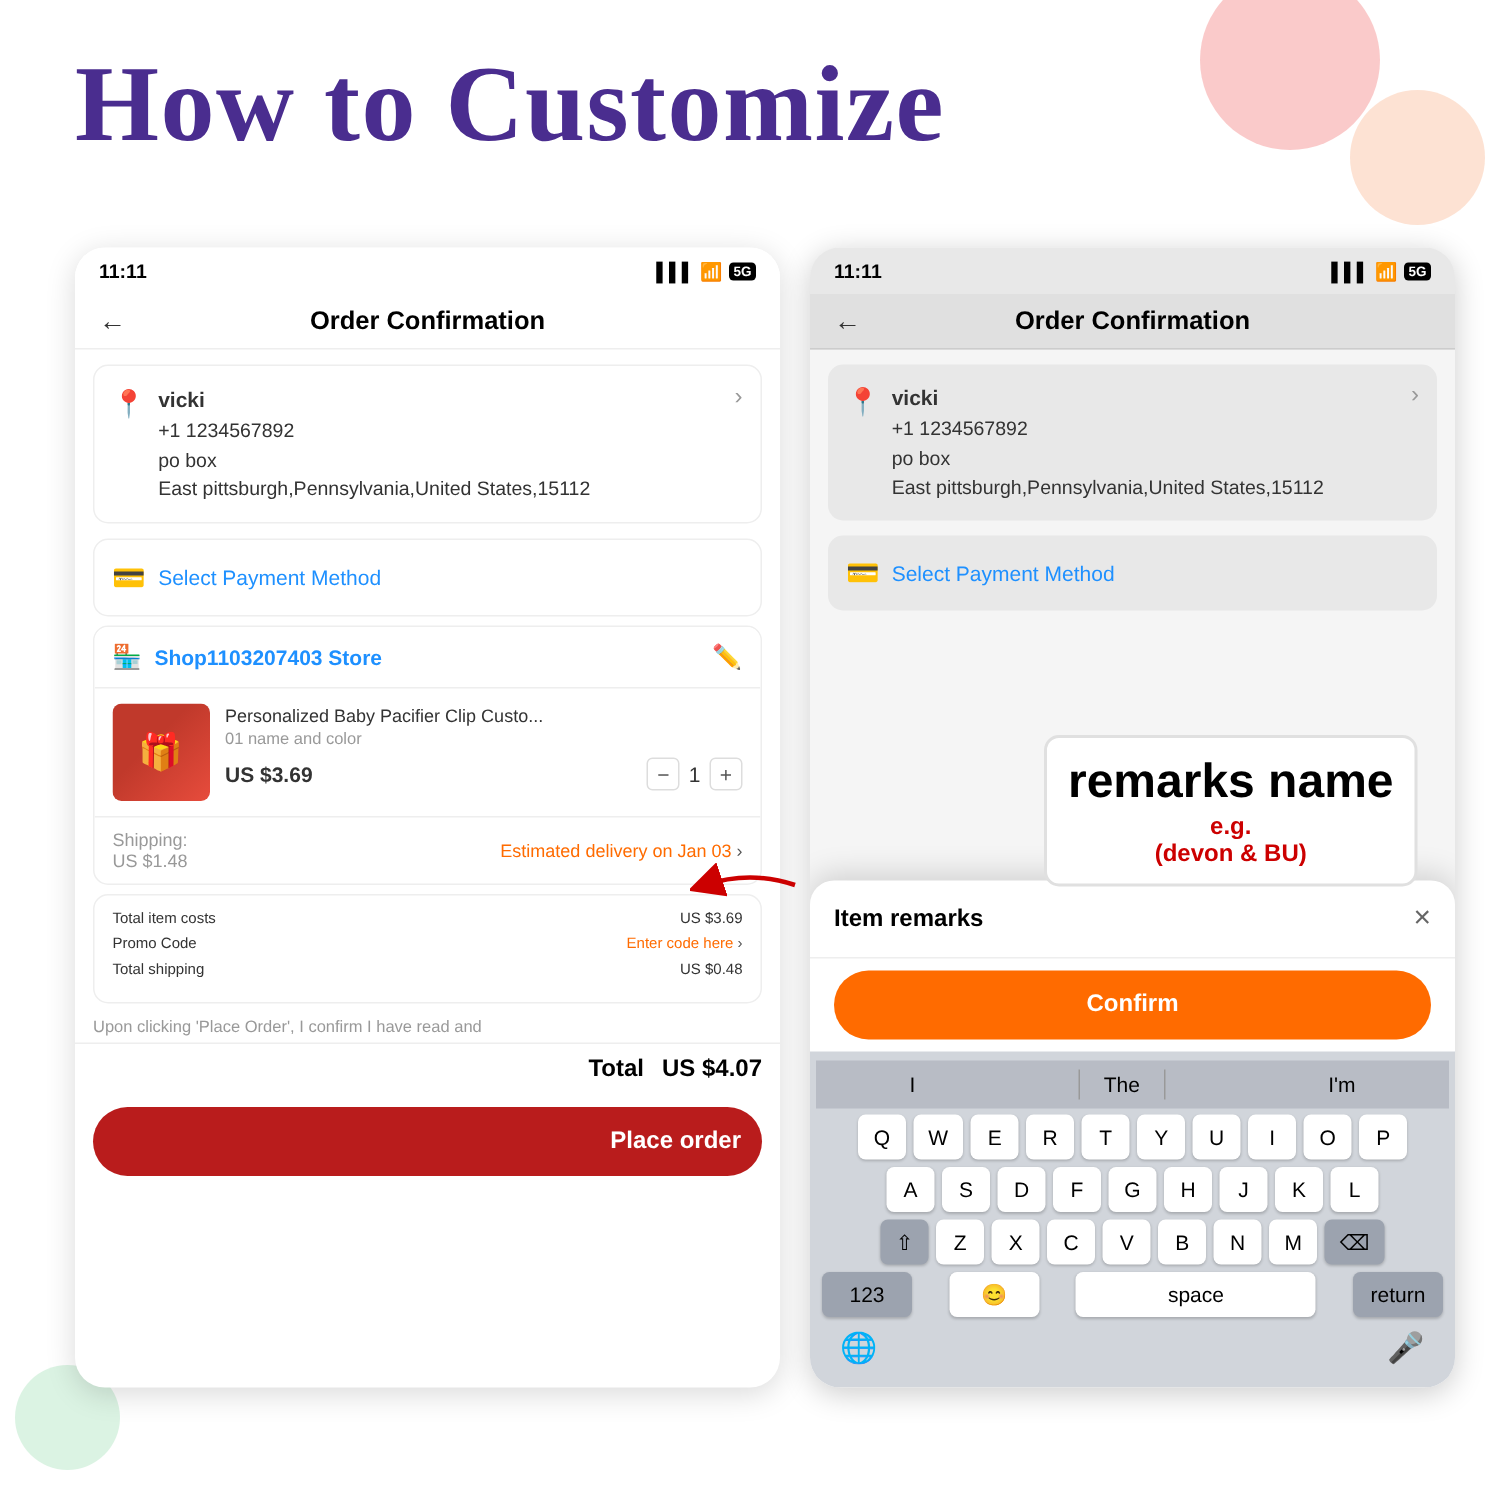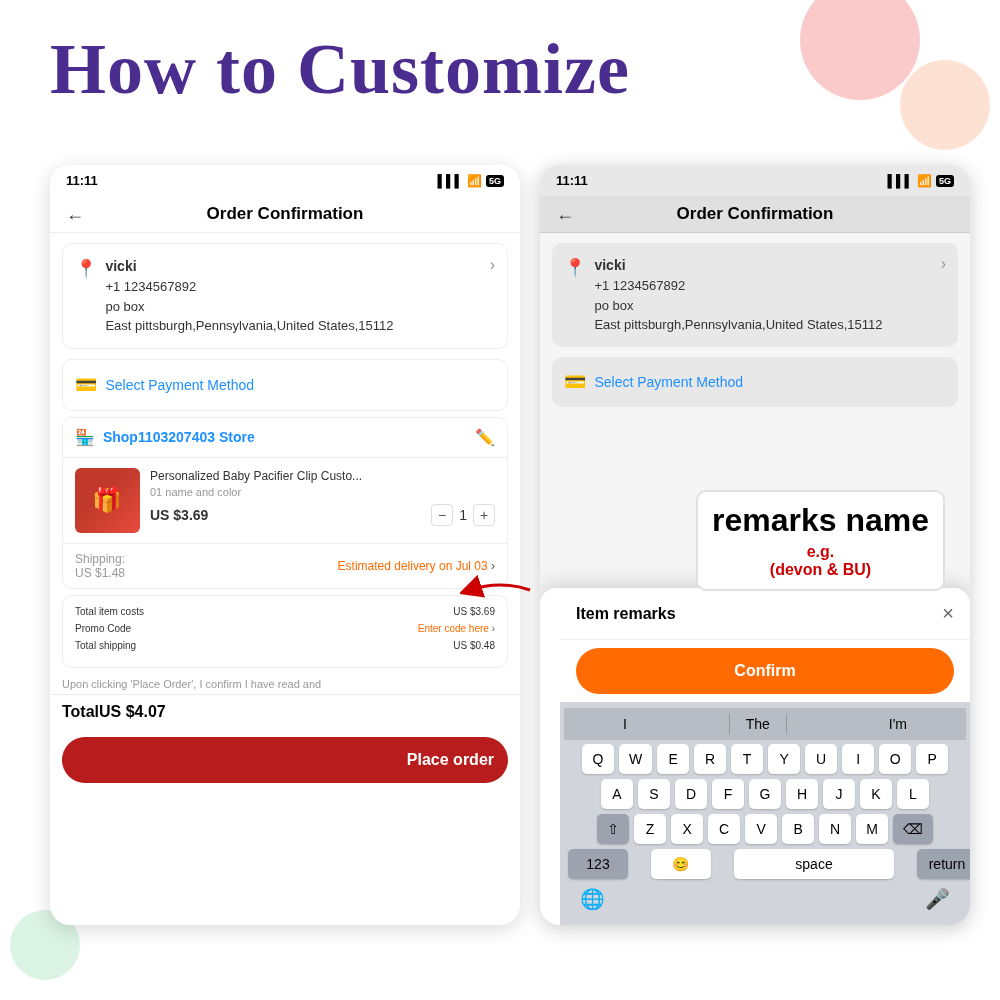--- a/index.html
+++ b/index.html
@@ -210,26 +210,27 @@
       color: #333;
       margin-bottom: 6px;
     }
     .promo-link { color: #555; }
     .promo-link span { color: #ff6b00; }
 
     .disclaimer { font-size: 11px; color: #999; padding: 4px 12px; }
 
     .total-row {
       display: flex;
-      justify-content: flex-start;
+      justify-content: flex-end;
       padding: 8px 12px;
       font-size: 16px;
       font-weight: 700;
       border-top: 1px solid #eee;
       color: #000;
+      gap: 12px;
     }
 
     .place-order-btn {
       margin: 8px 12px;
       background: #b91c1c;
       color: #fff;
       border: none;
       border-radius: 25px;
       padding: 14px;
       width: calc(100% - 24px);
@@ -284,21 +285,20 @@
     
     .modal-overlay {
       position: absolute;
       bottom: 0;
       left: 0;
       width: 100%;
       background: #fff;
       border-radius: 16px 16px 0 0;
       box-shadow: 0 -4px 20px rgba(0,0,0,0.15);
       z-index: 10;
-      padding-left: 20px;
     }
     .modal-header {
       display: flex;
       justify-content: space-between;
       align-items: center;
       padding: 14px 16px;
       border-bottom: 1px solid #eee;
     }
     .modal-title { font-size: 16px; font-weight: 600; color: #000; }
     .modal-close { font-size: 20px; color: #666; cursor: pointer; }
@@ -503,21 +503,21 @@
             </div>
           </div>
         </div>
       </div>
       <div class="shipping-row">
         <div class="shipping-label">
           <span>Shipping:</span>
           <span>US $1.48</span>
         </div>
         <div class="shipping-date">
-          <span>Estimated delivery on Jul 03</span> ›
+          <span>Estimated delivery on Jan 03</span> ›
         </div>
       </div>
     </div>
 
     
     <div class="summary-section">
       <div class="summary-row">
         <span>Total item costs</span>
         <span>US $3.69</span>
       </div>

